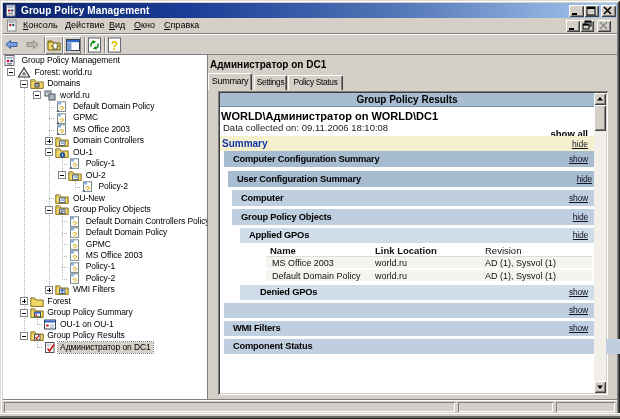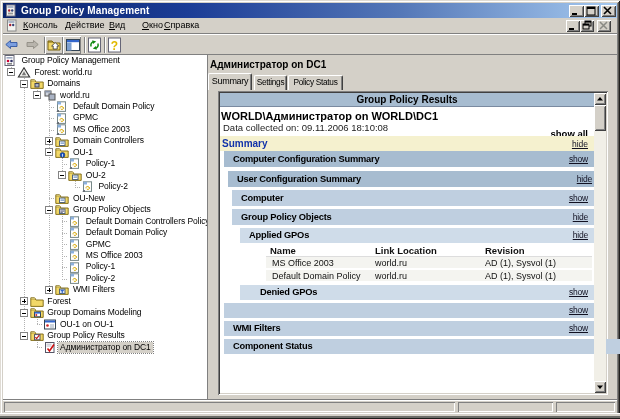--- a/index.html
+++ b/index.html
@@ -46,21 +46,21 @@
 <svg class="a" style="left:6px;top:19px" width="13" height="13" viewBox="0 0 13 13">
  <rect x="1.5" y="1" width="8.5" height="11" fill="#f4f4f0" stroke="#888"></rect>
  <circle cx="4.2" cy="6" r="1.2" fill="#a23"></circle>
  <circle cx="7.2" cy="6" r="1.2" fill="#347"></circle>
  <rect x="2.5" y="2.2" width="6" height="1.6" fill="#9aa7c0"></rect>
 </svg>
 <div class="a" style="left:0;top:20px;width:620px;height:13px;font-size:9px;color:#000">
  <span class="a" style="left:23px"><u>К</u>онсоль</span>
  <span class="a" style="left:65px"><u>Д</u>ействие</span>
  <span class="a" style="left:109px"><u>В</u>ид</span>
- <span class="a" style="left:142px"><u>О</u>кно</span>
+ <span class="a" style="left:134px"><u>О</u>кно</span>
  <span class="a" style="left:164px"><u>С</u>правка</span>
 </div>
 
 <div class="a btn" style="left:566px;top:20px;width:14px;height:12px">
     <svg width="12" height="10" style="position:absolute;left:1px;top:1px" viewBox="0 0 12 10">
       <rect x="2" y="7" width="5" height="2" fill="#000"></rect>
     </svg>
   </div>
 <div class="a btn" style="left:580px;top:20px;width:14px;height:12px">
     <svg width="12" height="10" style="position:absolute;left:1px;top:0px" viewBox="0 0 12 10">
@@ -368,21 +368,21 @@
     </svg>
     <div class="a" style="left:26.8px;top:252.4px;width:14px;height:11px">
       <svg width="14" height="11" viewBox="0 0 14 11">
         <path d="M0.8 2.8 L5 2.8 L6 4 L13.2 4 L13.2 10.4 L0.8 10.4 Z" fill="#f2d868" stroke="#7a650f" stroke-width="0.9"></path>
         <path d="M0.8 2.8 L0.8 1.8 L4.6 1.8 L5.6 2.9" fill="#faeca0" stroke="#7a650f" stroke-width="0.9"></path>
         <rect x="4.5" y="5" width="6" height="4.8" fill="#fff" stroke="#345"></rect>
         <rect x="4.5" y="5" width="6" height="1.6" fill="#36c"></rect>
         <circle cx="6.3" cy="8" r="1" fill="#c22"></circle>
       </svg>
     </div>
-    <div class="a" style="left:42.3px;top:252.3px;height:11px;line-height:11px;font-size:8.5px;letter-spacing:-0.1px;padding:0 2px;white-space:nowrap">Group Domains Modeling</div>
+    <div class="a" style="left:42.3px;top:252.3px;height:11px;line-height:11px;font-size:8.5px;letter-spacing:-0.1px;padding:0 2px;white-space:nowrap">Group Policy Summary</div>
     <div class="a" style="left:33.6px;top:269.3px;width:6.0px;height:1px;background:repeating-linear-gradient(90deg,#b2b2b2 0 1px,transparent 1px 2px)"></div>
     <div class="a" style="left:39.6px;top:263.8px;width:14px;height:11px">
       <svg width="14" height="11" viewBox="0 0 14 11">
         <rect x="1.5" y="1" width="11" height="9" fill="#fff" stroke="#345"></rect>
         <rect x="2" y="1.5" width="10" height="2" fill="#36c"></rect>
         <circle cx="4.5" cy="6.5" r="1.3" fill="#c22"></circle>
         <rect x="7" y="5.5" width="4" height="1" fill="#9ab"></rect>
         <rect x="7" y="7.5" width="4" height="1" fill="#9ab"></rect>
       </svg>
     </div>
@@ -422,21 +422,21 @@
 <div class="a" style="left:500px;top:128px;width:88px;text-align:right;font-size:9.5px;font-weight:bold"><u>show all</u></div>
 <div class="a" style="left:220px;top:136px;width:374px;height:15px;background:#f5f1cf;font-size:10px;font-weight:bold;color:#1133aa;line-height:16px"><span style="margin-left:2px">Summary</span><span style="position:absolute;right:6px;font-weight:normal;font-size:8.5px;color:#112"><u>hide</u></span></div>
 <div class="a" style="left:224px;top:151px;width:370px;height:16px;background:#a7bcd0;font-size:9.3px;font-weight:bold;letter-spacing:-0.2px;line-height:16px"><span style="margin-left:9px">Computer Configuration Summary</span><span style="position:absolute;right:6px;font-weight:normal;font-size:8.5px;color:#112"><u>show</u></span></div>
 <div class="a" style="left:228px;top:171px;width:370px;height:16px;background:#a7bcd0;font-size:9.3px;font-weight:bold;letter-spacing:-0.2px;line-height:16px"><span style="margin-left:9px">User Configuration Summary</span><span style="position:absolute;right:6px;font-weight:normal;font-size:8.5px;color:#112"><u>hide</u></span></div>
 <div class="a" style="left:232px;top:190px;width:362px;height:16px;background:#bfcfe0;font-size:9.3px;font-weight:bold;letter-spacing:-0.2px;line-height:16px"><span style="margin-left:9px">Computer</span><span style="position:absolute;right:6px;font-weight:normal;font-size:8.5px;color:#112"><u>show</u></span></div>
 <div class="a" style="left:232px;top:209px;width:362px;height:16px;background:#bfcfe0;font-size:9.3px;font-weight:bold;letter-spacing:-0.2px;line-height:16px"><span style="margin-left:9px">Group Policy Objects</span><span style="position:absolute;right:6px;font-weight:normal;font-size:8.5px;color:#112"><u>hide</u></span></div>
 <div class="a" style="left:240px;top:228px;width:354px;height:15px;background:#cfdce9;font-size:9.3px;font-weight:bold;letter-spacing:-0.2px;line-height:15px"><span style="margin-left:9px">Applied GPOs</span><span style="position:absolute;right:6px;font-weight:normal;font-size:8.5px;color:#112"><u>hide</u></span></div>
 <div class="a" style="left:220px;top:244px;width:374px;height:38px;font-size:9px;color:#111">
  <span class="a" style="left:50px;top:1px;font-weight:bold;font-size:9.5px">Name</span>
  <span class="a" style="left:155px;top:1px;font-weight:bold;font-size:9.5px">Link Location</span>
- <span class="a" style="left:265px;top:1px;font-weight:bold;font-size:9.5px">Revision</span>
+ <span class="a" style="left:265px;top:1px;font-weight:normal;font-size:9.5px">Revision</span>
  <div class="a" style="left:46px;top:12px;right:2px;height:12px;background:#f4f4f0;border-top:1px solid #ddd"></div>
  <div class="a" style="left:46px;top:25px;right:2px;height:12px;background:#f4f4f0;border-top:1px solid #fff"></div>
  <span class="a" style="left:52px;top:14px">MS Office 2003</span>
  <span class="a" style="left:155px;top:14px">world.ru</span>
  <span class="a" style="left:265px;top:14px">AD (1), Sysvol (1)</span>
  <span class="a" style="left:52px;top:27px">Default Domain Policy</span>
  <span class="a" style="left:155px;top:27px">world.ru</span>
  <span class="a" style="left:265px;top:27px">AD (1), Sysvol (1)</span>
 </div>
 <div class="a" style="left:240px;top:285px;width:354px;height:15px;background:#cfdce9;font-size:9.3px;font-weight:bold;letter-spacing:-0.2px;line-height:15px"><span style="margin-left:20px">Denied GPOs</span><span style="position:absolute;right:6px;font-weight:normal;font-size:8.5px;color:#112"><u>show</u></span></div>

